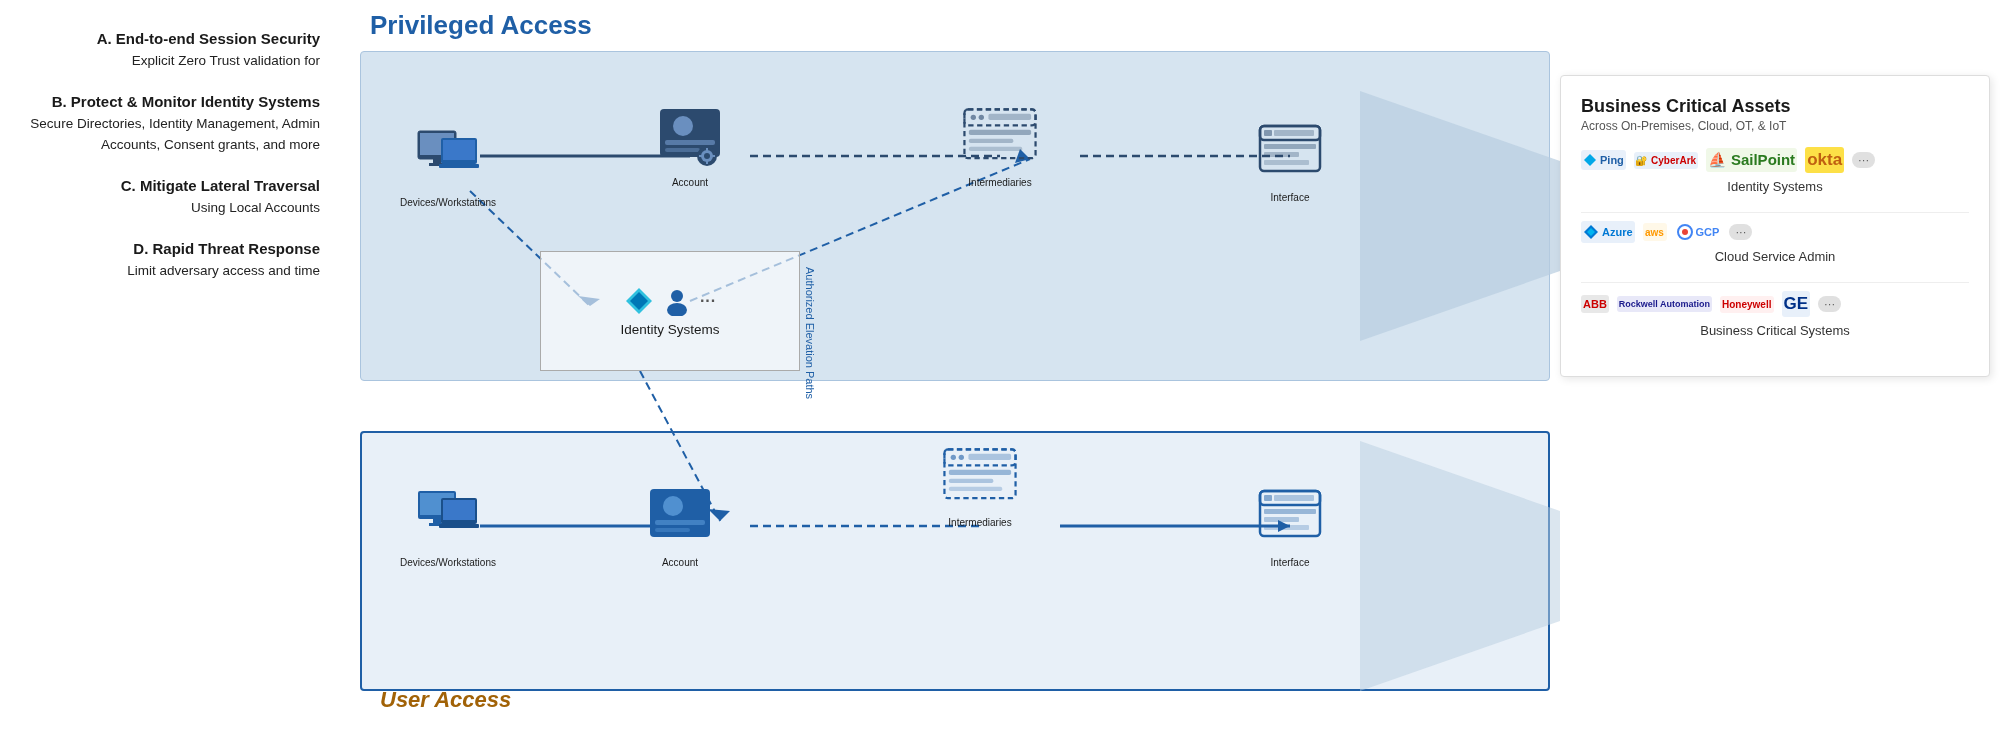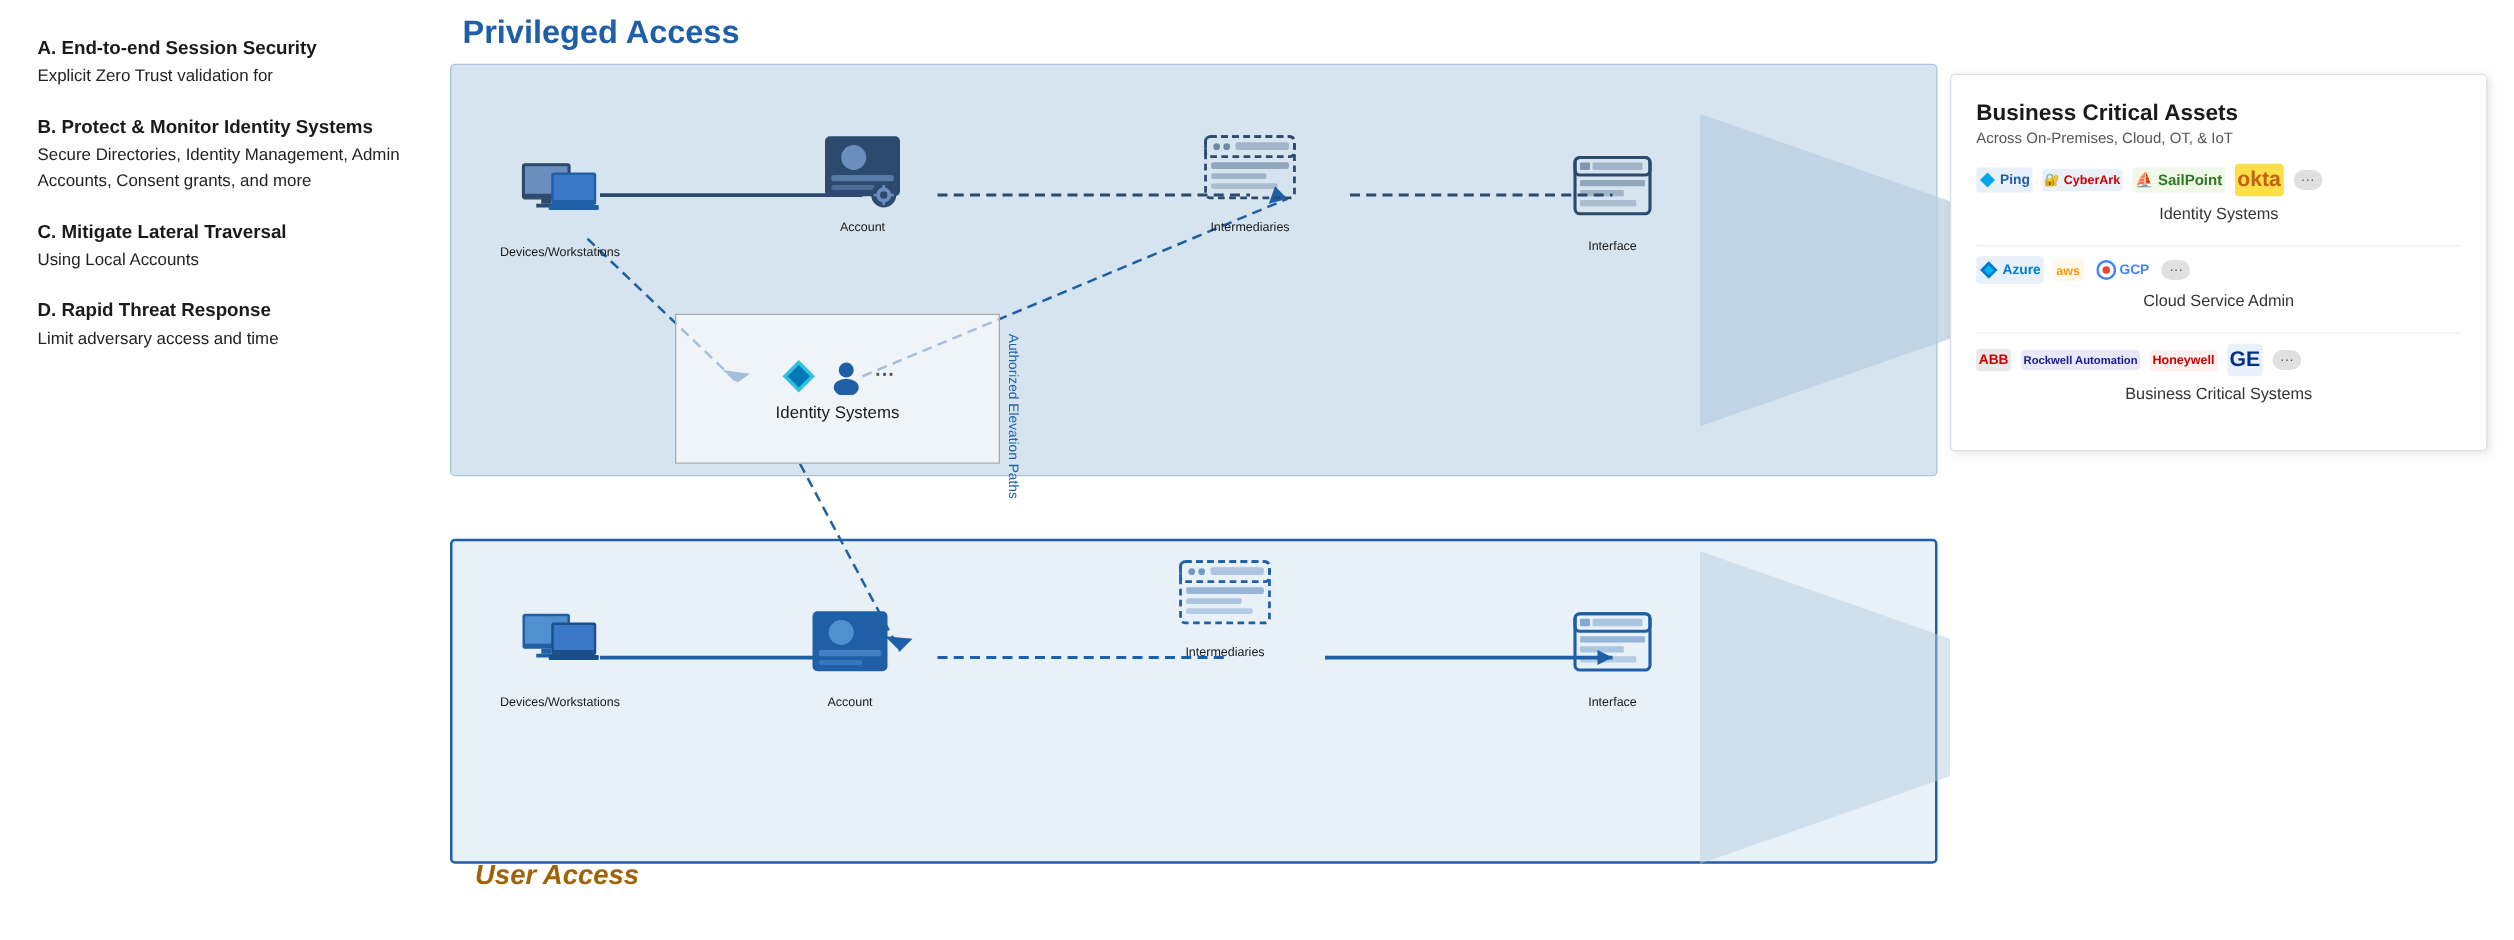--- a/index.html
+++ b/index.html
@@ -11,21 +11,21 @@
       display: flex;
       align-items: stretch;
     }
 
     .left-panel {
       width: 340px;
       padding: 30px 20px 20px 30px;
       flex-shrink: 0;
     }
 
-    .left-panel .section { margin-bottom: 22px; }
+    .left-panel .section { margin-bottom: 22px; text-align: right; }
     .left-panel .section-title {
       font-weight: 700;
       font-size: 15px;
       color: #1a1a1a;
       margin-bottom: 4px;
     }
     .left-panel .section-body {
       font-size: 13.5px;
       color: #222;
       line-height: 1.5;
@@ -211,21 +211,21 @@
       border-radius: 3px;
       font-size: 11px;
       font-weight: 700;
       display: inline-flex;
       align-items: center;
       gap: 3px;
     }
 
     .logo-ping { background: #e8f0fa; color: #1f5fa6; }
     .logo-cyberark { background: #e8f0fa; color: #c00; font-size: 10px; }
-    .logo-sailpoint { background: #f0f8e8; color: #2a7a1f; font-size: 12px; }
+    .logo-sailpoint { background: #f0f8e8; color: #2a7a1f; font-size: 15px; }
     .logo-okta { background: #fde047; color: #c06010; font-size: 17px; }
     .logo-azure { background: #e8f0fa; color: #0078d4; }
     .logo-aws { background: #fff8e8; color: #f90; font-size: 12px; }
     .logo-google { background: #fff; color: #4285f4; font-size: 11px; }
     .logo-abb { background: #e8e8e8; color: #c00; font-size: 11px; font-weight: 900; }
     .logo-rockwell { background: #e8e8f8; color: #1a1a8c; font-size: 9px; }
     .logo-honeywell { background: #fff0f0; color: #c00; font-size: 10px; }
     .logo-ge { background: #e8f0fa; color: #003087; font-size: 17px; }
 
     .more-badge {
@@ -441,21 +441,21 @@
 
     <div class="user-access-label">User Access</div>
 
     <svg style="position:absolute;top:30px;left:1000px;width:200px;height:620px;pointer-events:none;" viewBox="0 0 200 620">
 
       <polygon points="0,10 200,80 200,190 0,260" fill="#b8cde0" opacity="0.7"></polygon>
 
       <polygon points="0,360 200,430 200,540 0,610" fill="#b8cde0" opacity="0.5"></polygon>
     </svg>
 
-    <div style="position:absolute;top:8px;left:1200px;width:430px;background:white;border:1px solid #ddd;border-radius:4px;padding:20px;box-shadow:2px 2px 8px rgba(0,0,0,0.1);">
+    <div style="position:absolute;top:24px;left:1200px;width:430px;background:white;border:1px solid #ddd;border-radius:4px;padding:20px;box-shadow:2px 2px 8px rgba(0,0,0,0.1);">
       <div class="bca-title">Business Critical Assets</div>
       <div class="bca-subtitle">Across On-Premises, Cloud, OT, &amp; IoT</div>
 
       <div class="bca-section">
         <div class="bca-logos">
 
           <span class="logo-badge logo-ping">
             <svg width="14" height="14" viewBox="0 0 14 14">
                 <polygon points="7,1 13,7 7,13 1,7" fill="#00a8e8"></polygon>
               </svg>

